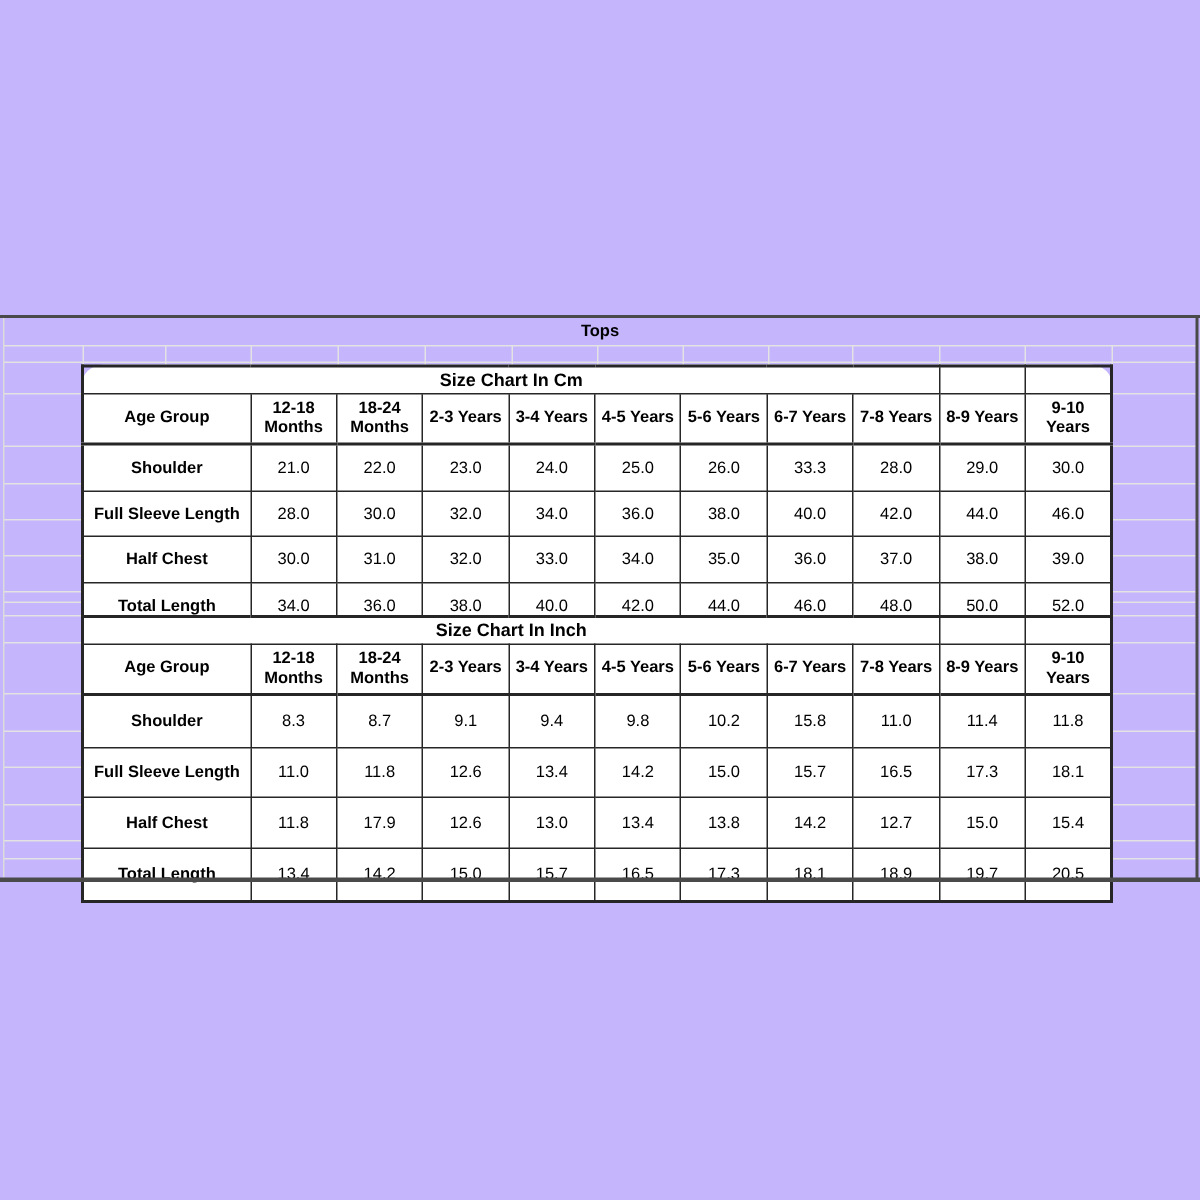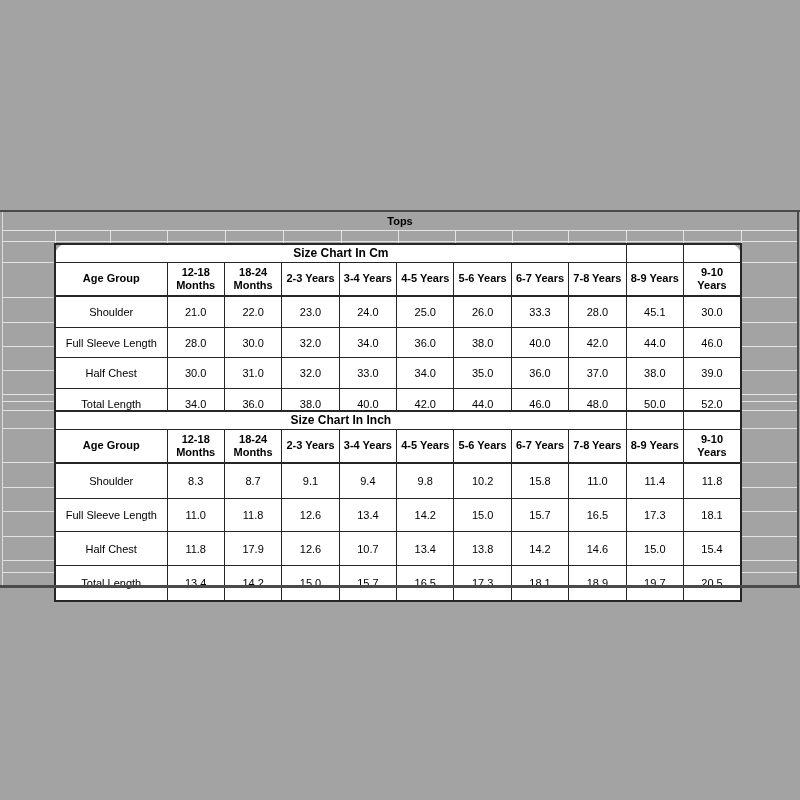--- a/index.html
+++ b/index.html
@@ -1,17 +1,17 @@
 <!DOCTYPE html>
 <html><head>
 <meta charset="utf-8">
 <style>
   html,body { margin:0; padding:0; background:#ffffff; }
   .stage {
-    position:relative; width:800px; height:800px; background:#a3a3a3;
+    position:relative; width:800px; height:800px; background:#c4b5fd;
     font-family:"Liberation Sans", sans-serif; color:#000000; overflow:hidden;
   }
   
   .gl { position:absolute; background:#e3e3e3; z-index:1; }
   .gl-h { left:2px; width:795px; height:1px; }
   .gl-v { top:230px; height:356px; width:1px; }
   .edge-left { position:absolute; left:2px; top:212px; width:1px; height:373px; background:#dcdcdc; z-index:1; }
   
   .frame { position:absolute; background:#4a4a4a; z-index:3; }
   .frame-top { left:0; top:210px; width:800px; height:2px; }
@@ -31,21 +31,21 @@
   table.t1 { top:243px; height:178px;border-radius:15px; }
   table.t2 { top:410px; height:192px; }
   .sizetable td {
     border:1px solid #262626; text-align:center; vertical-align:middle;
     padding:0; font-size:11px; color:#000; overflow:hidden;
   }
   tr.title-row { height:18px; }
   td.title-cell { font-weight:700; font-size:12px; }
   tr.header-row { height:34px; }
   tr.header-row td { font-weight:700; line-height:1.2; border-bottom:2px solid #262626; }
-  td.row-label { font-weight:400; }
+  td.row-label { font-weight:700; }
 </style>
 </head>
 <body>
 
 <div class="stage">
   <div>
       <div class="gl gl-h" style="top: 230px;"></div>
       <div class="gl gl-h" style="top: 241px;"></div>
       <div class="gl gl-h" style="top: 262px;"></div>
       <div class="gl gl-h" style="top: 297px;"></div>
@@ -117,21 +117,21 @@
         <tr class="data-row">
           <td class="row-label">Shoulder</td>
           <td>21.0</td>
           <td>22.0</td>
           <td>23.0</td>
           <td>24.0</td>
           <td>25.0</td>
           <td>26.0</td>
           <td>33.3</td>
           <td>28.0</td>
-          <td>45.1</td>
+          <td>29.0</td>
           <td>30.0</td>
         </tr>
         <tr class="data-row">
           <td class="row-label">Full Sleeve Length</td>
           <td>28.0</td>
           <td>30.0</td>
           <td>32.0</td>
           <td>34.0</td>
           <td>36.0</td>
           <td>38.0</td>
@@ -226,25 +226,25 @@
           <td>15.7</td>
           <td>16.5</td>
           <td>17.3</td>
           <td>18.1</td>
         </tr>
         <tr class="data-row">
           <td class="row-label">Half Chest</td>
           <td>11.8</td>
           <td>17.9</td>
           <td>12.6</td>
-          <td>10.7</td>
+          <td>13.0</td>
           <td>13.4</td>
           <td>13.8</td>
           <td>14.2</td>
-          <td>14.6</td>
+          <td>12.7</td>
           <td>15.0</td>
           <td>15.4</td>
         </tr>
         <tr class="data-row">
           <td class="row-label">Total Length</td>
           <td>13.4</td>
           <td>14.2</td>
           <td>15.0</td>
           <td>15.7</td>
           <td>16.5</td>

